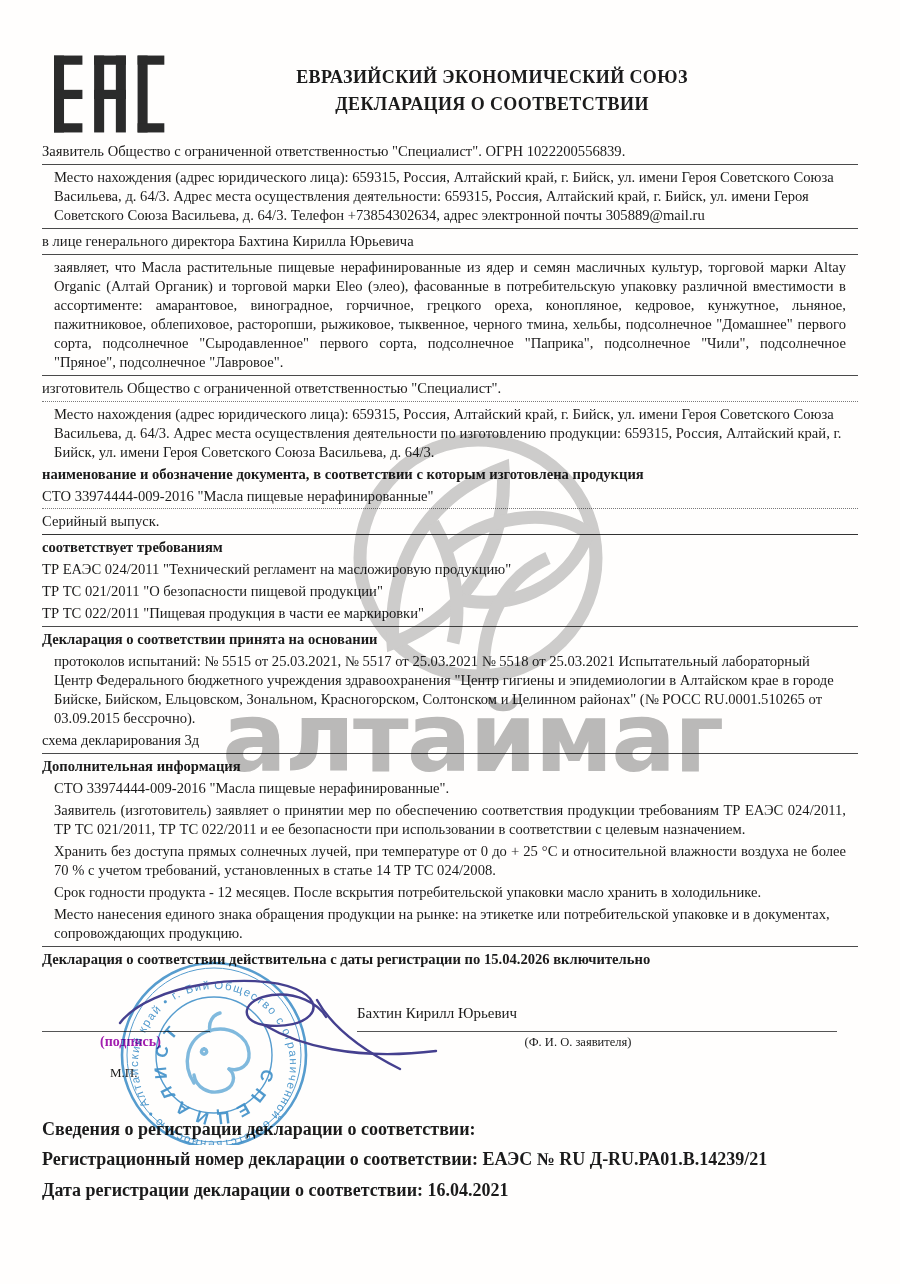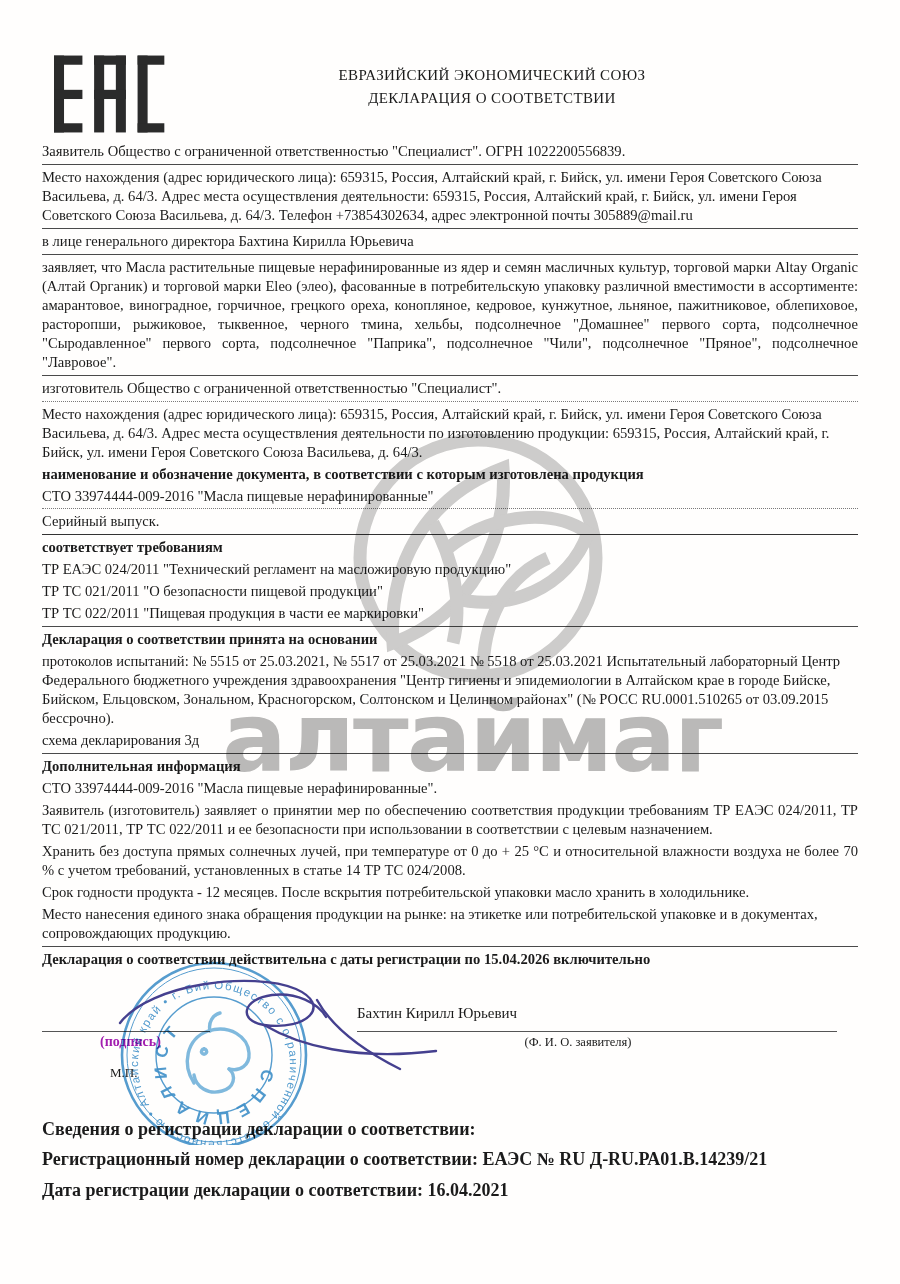--- a/index.html
+++ b/index.html
@@ -6,25 +6,25 @@
   .page {
     position:relative; width:900px; height:1284px; background:#fffefd;
     font-family:"Liberation Serif", serif; color:#1b1b1b; overflow:hidden;
   }
   .content { position:absolute; left:42px; top:0; width:816px; z-index:1; }
 
   
   .hdr { display:flex; align-items:flex-start; margin-top:52px; }
   .eac { width:112px; height:84px; flex:0 0 auto; margin-left:12px; }
   .titles { flex:1; text-align:center; padding-top:12px; padding-right:40px; }
-  .t1,.t2 { font-weight:normal; font-size:15px; letter-spacing:0.4px; line-height:1.5; }
+  .t1,.t2 { font-weight:bold; font-size:18px; letter-spacing:0.4px; line-height:1.5; }
 
   
   .row { font-size:14.6px; line-height:1.3; margin:3px 0; }
-  .para { font-size:14.6px; line-height:1.3; margin:3px 0; }
+  .para { font-size:14.6px; line-height:1.3; margin:3px 12px; }
   .just { text-align:justify; }
   b.lbl { font-weight:normal; }
   .bold { font-weight:bold; }
   .hr { border-top:1px solid #4a4a4a; height:0; margin:2px 0; }
   .hr.dotted { border-top:1px dotted #7a7a7a; }
   .hr.thick { border-top:1.6px solid #333; }
   .mt6 { margin-top:6px; }
 
   .tnved { display:flex; margin:4px 0 2px 0; }
   .tnved-label { width:212px; font-size:14.6px; letter-spacing:1px; padding-top:12px; }

